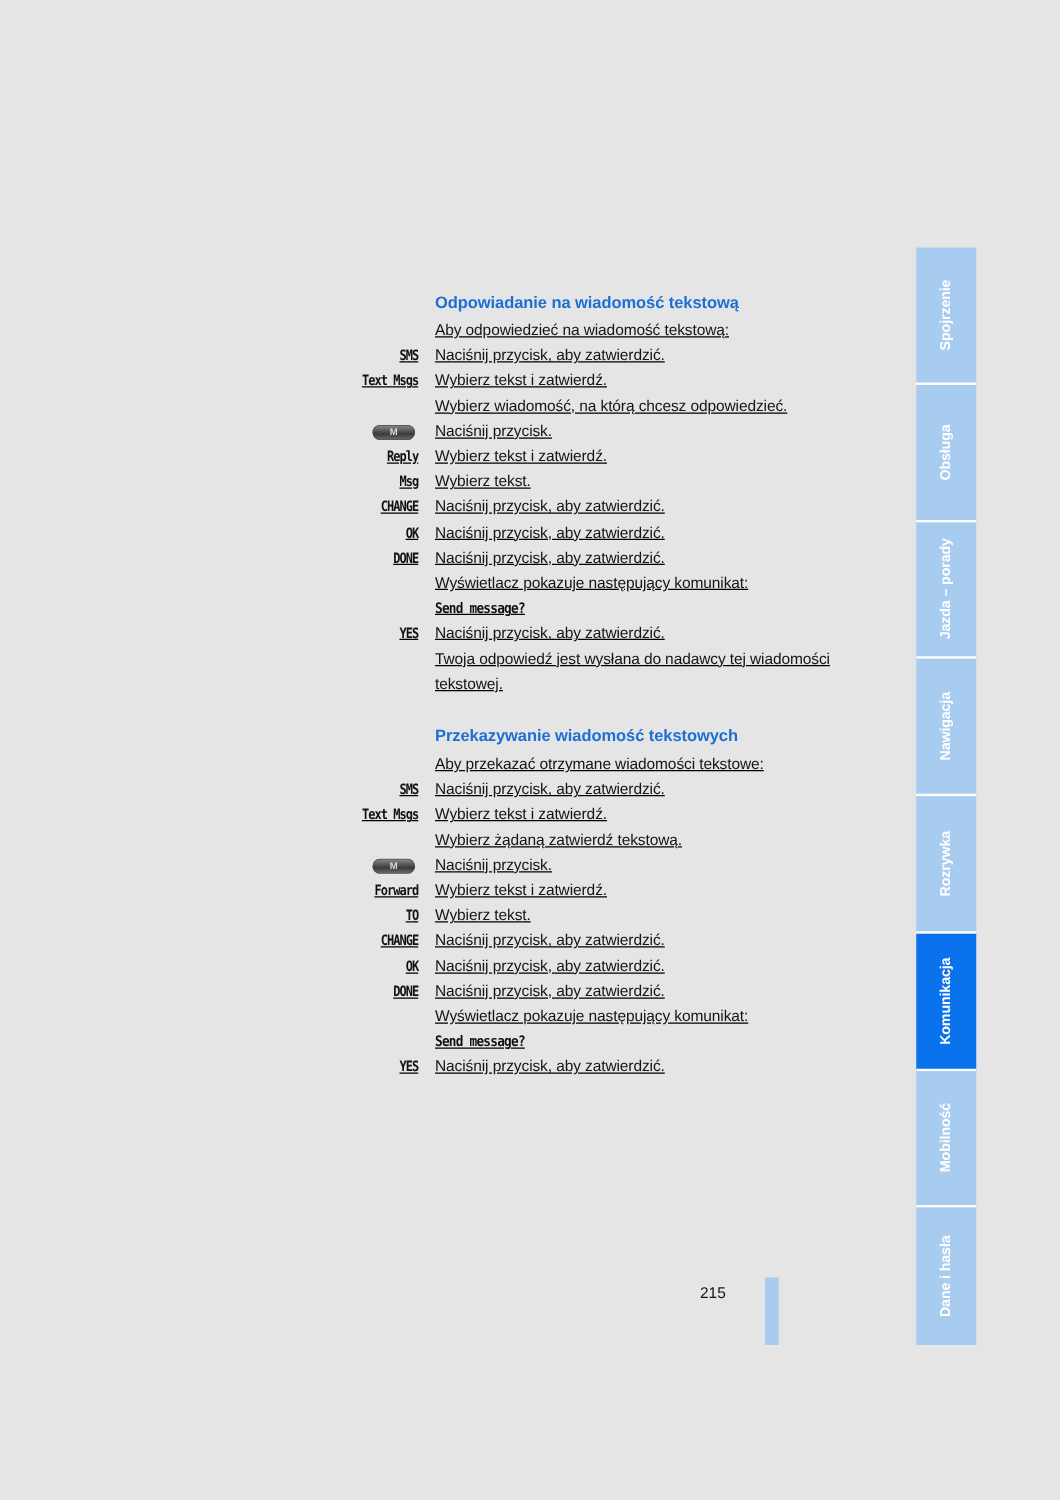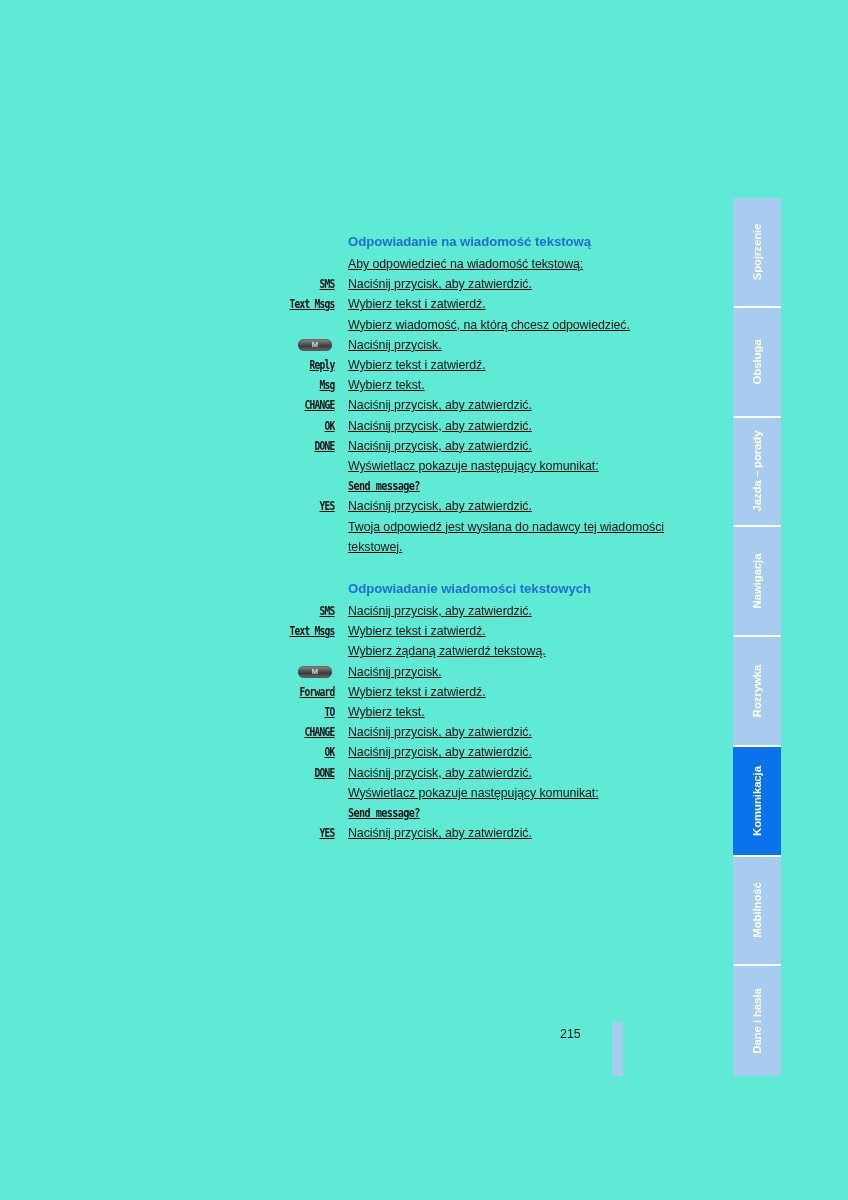--- a/index.html
+++ b/index.html
@@ -15,21 +15,21 @@
     font-family: "Liberation Sans", sans-serif;
     -webkit-font-smoothing: antialiased;
   }
 
   
   #page {
     position: absolute;
     left: 0; top: 0;
     width: 848px;
     height: 1200px;
-    background: #5eead4;
+    background: #e5e5e5;
   }
 
   
   #content {
     position: absolute;
     left: 255px;
     top: 233px;
     width: 430px;
   }
 
@@ -237,22 +237,26 @@
             <div class="row-key">YES</div>
             <div class="row-text">Naciśnij przycisk, aby zatwierdzić.</div>
           </div>
           <div class="row">
             <div class="row-key"></div>
             <div class="row-text">Twoja odpowiedź jest wysłana do nadawcy tej wiadomości tekstowej.</div>
           </div>
         </div>
       </div>
       <div class="section">
-        <h2 class="section-title">Odpowiadanie wiadomości tekstowych</h2>
+        <h2 class="section-title">Przekazywanie wiadomość tekstowych</h2>
         <div class="rows">
+          <div class="row">
+            <div class="row-key"></div>
+            <div class="row-text">Aby przekazać otrzymane wiadomości tekstowe:</div>
+          </div>
           <div class="row">
             <div class="row-key">SMS</div>
             <div class="row-text">Naciśnij przycisk, aby zatwierdzić.</div>
           </div>
           <div class="row">
             <div class="row-key">Text Msgs</div>
             <div class="row-text">Wybierz tekst i zatwierdź.</div>
           </div>
           <div class="row">
             <div class="row-key"></div>

